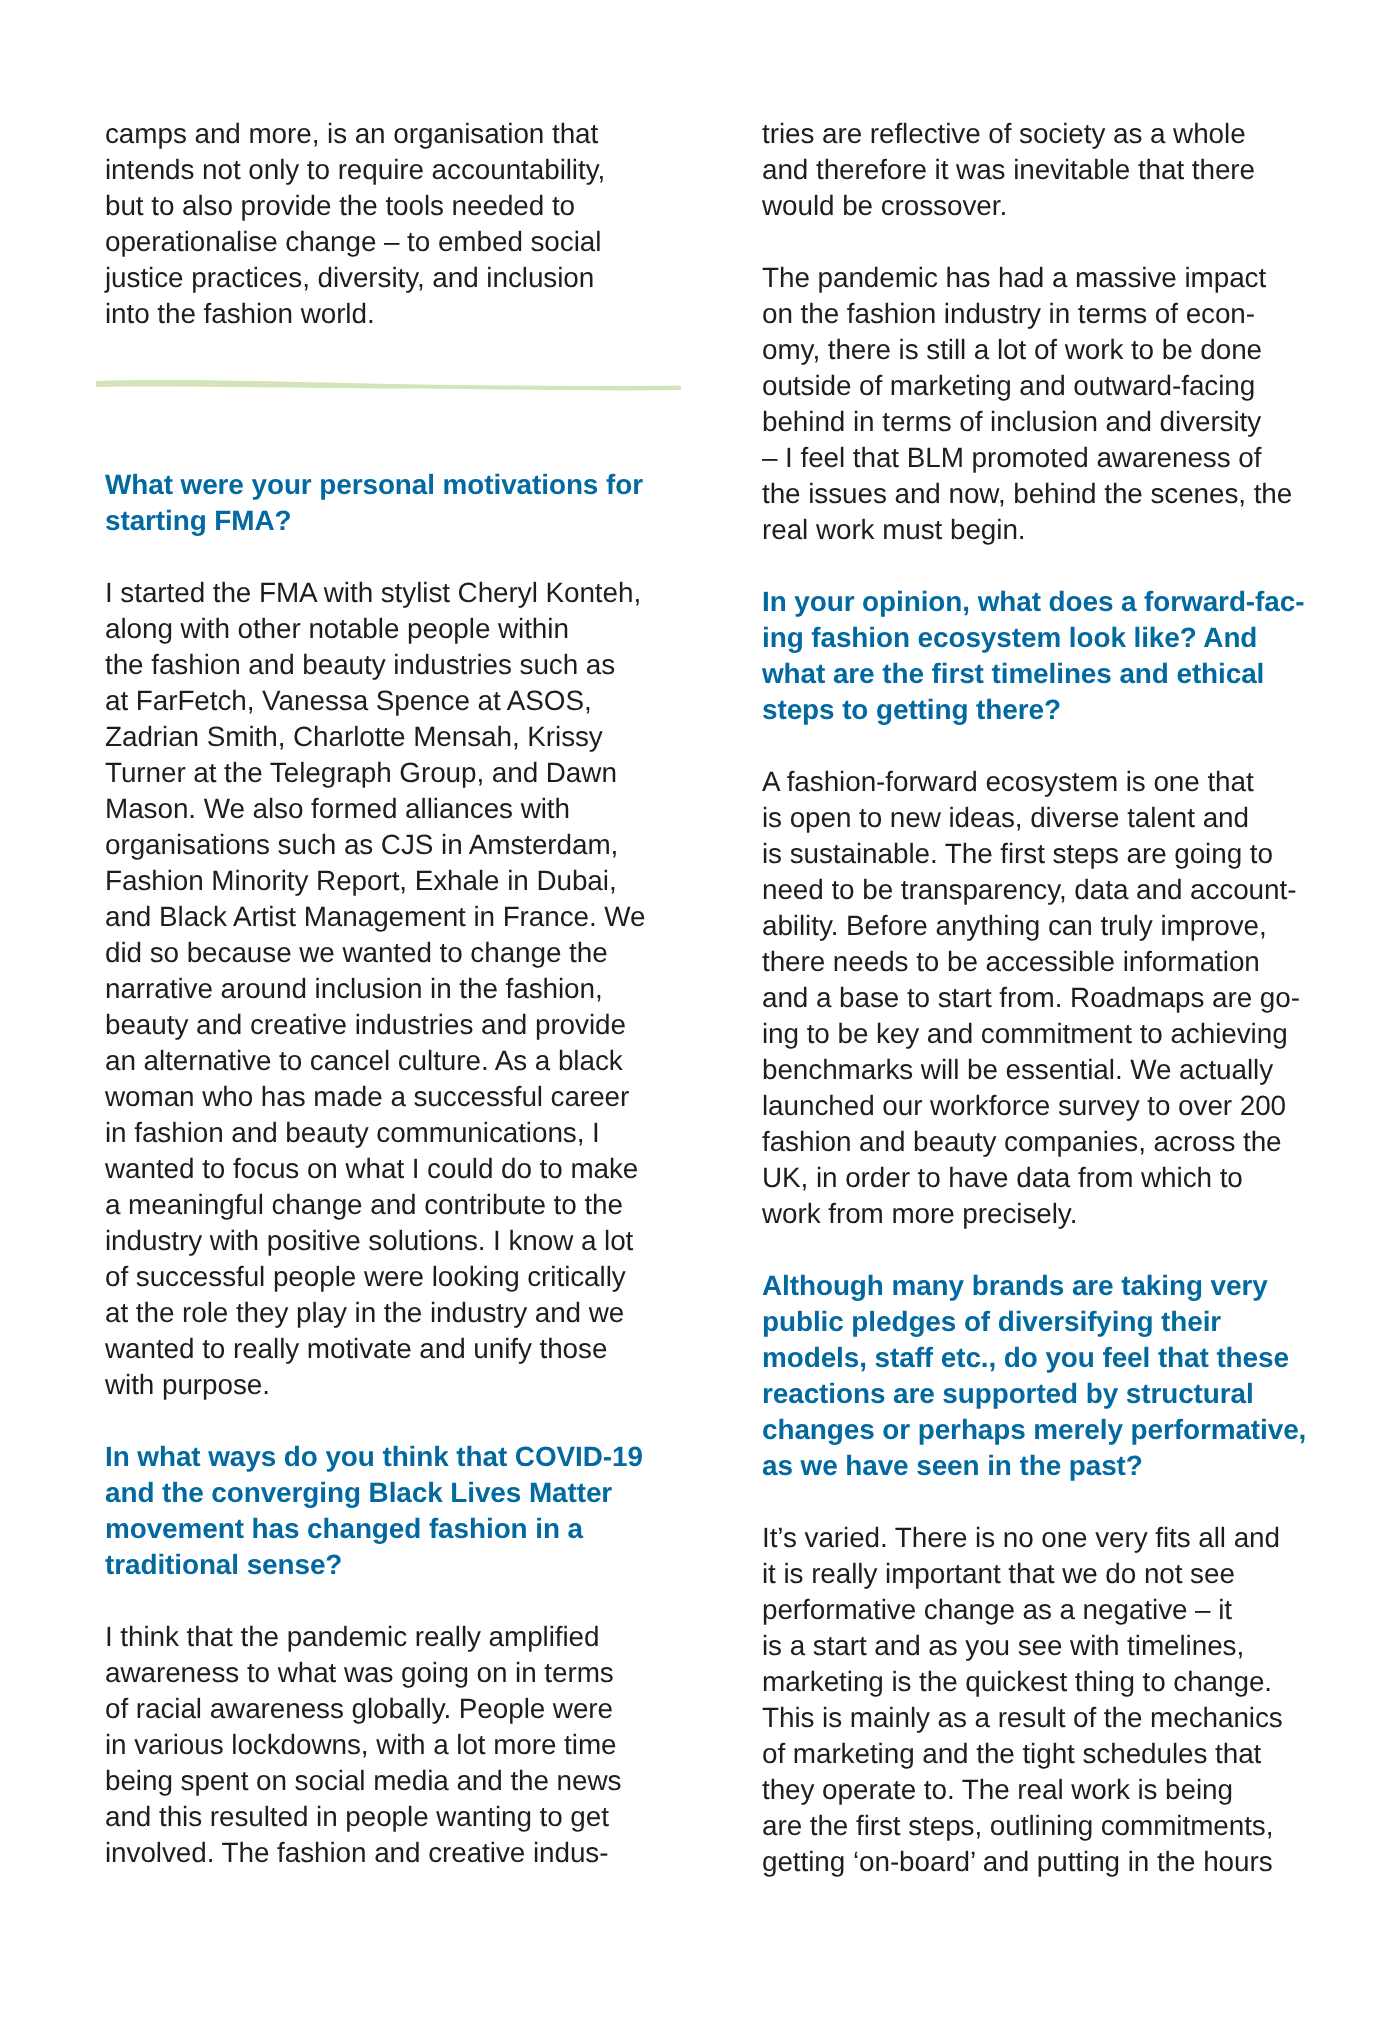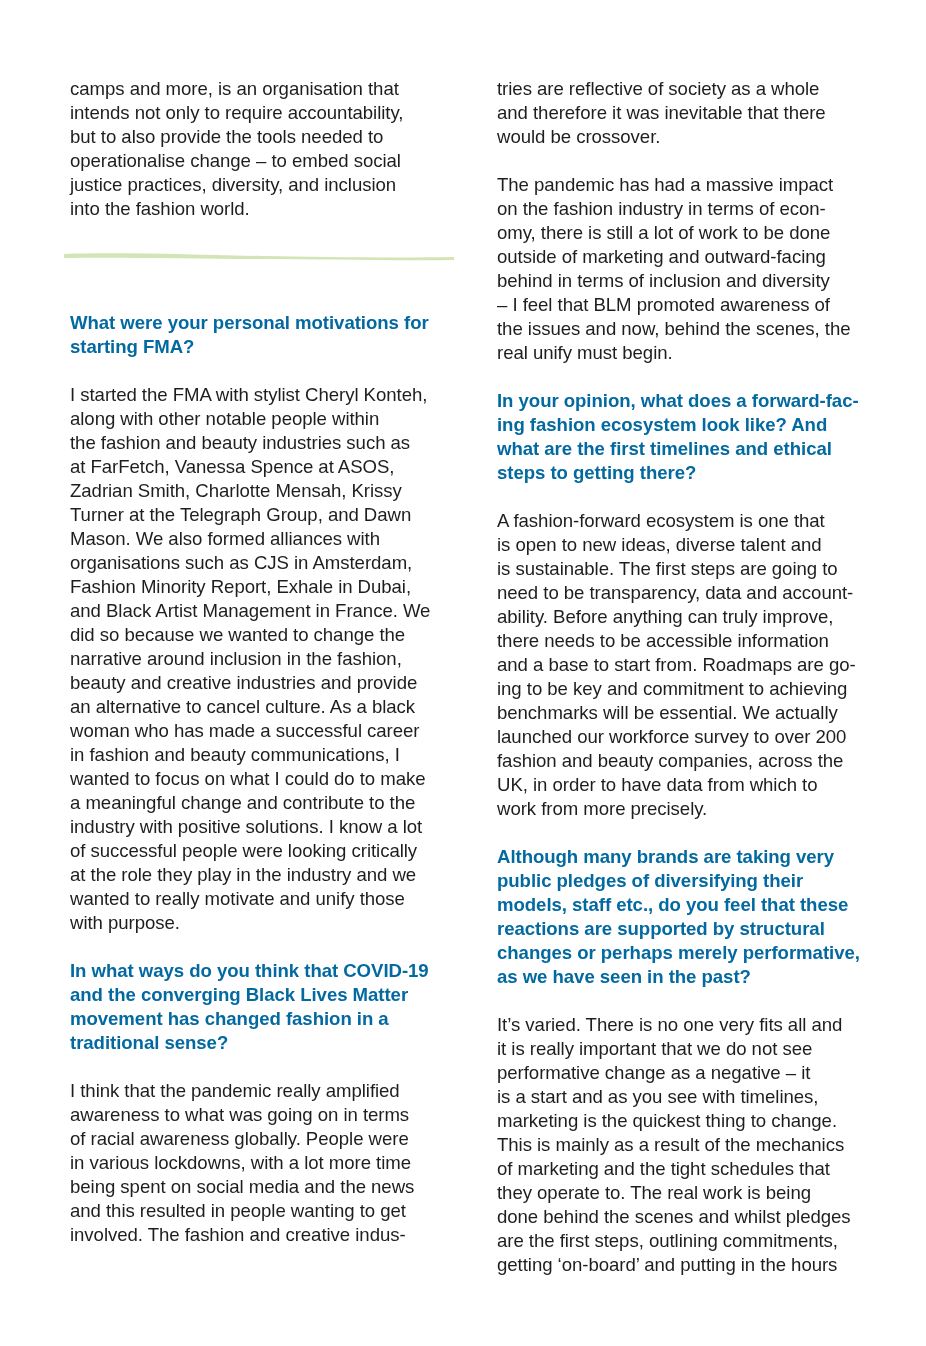--- a/index.html
+++ b/index.html
@@ -14,21 +14,21 @@
       overflow: hidden;
       font-family: "Liberation Sans", sans-serif;
       color: #1e1e1e;
     }
     .column {
       position: absolute;
       top: 77px;
       width: 410px;
     }
     .col-left { left: 70px; }
-    .col-right { left: 497px; width: 400px; }
+    .col-right { left: 508px; width: 400px; }
     .para {
       margin: 0;
       font-size: 18.6px;
       line-height: 24px;
       letter-spacing: -0.05px;
     }
     .para .line {
       display: block;
       white-space: nowrap;
     }
@@ -125,21 +125,21 @@
     </p>
   <div class="gap"></div>
   <p class="para">
       <span class="line">The pandemic has had a massive impact</span>
       <span class="line">on the fashion industry in terms of econ-</span>
       <span class="line">omy, there is still a lot of work to be done</span>
       <span class="line">outside of marketing and outward-facing</span>
       <span class="line">behind in terms of inclusion and diversity</span>
       <span class="line">– I feel that BLM promoted awareness of</span>
       <span class="line">the issues and now, behind the scenes, the</span>
-      <span class="line">real unify must begin.</span>
+      <span class="line">real work must begin.</span>
     </p>
   <div class="gap"></div>
   <p class="para question">
       <span class="line">In your opinion, what does a forward-fac-</span>
       <span class="line">ing fashion ecosystem look like? And</span>
       <span class="line">what are the first timelines and ethical</span>
       <span class="line">steps to getting there?</span>
     </p>
   <div class="gap"></div>
   <p class="para">
@@ -169,17 +169,16 @@
   <div class="gap"></div>
   <p class="para">
       <span class="line">It’s varied. There is no one very fits all and</span>
       <span class="line">it is really important that we do not see</span>
       <span class="line">performative change as a negative – it</span>
       <span class="line">is a start and as you see with timelines,</span>
       <span class="line">marketing is the quickest thing to change.</span>
       <span class="line">This is mainly as a result of the mechanics</span>
       <span class="line">of marketing and the tight schedules that</span>
       <span class="line">they operate to. The real work is being</span>
-      <span class="line">done behind the scenes and whilst pledges</span>
       <span class="line">are the first steps, outlining commitments,</span>
       <span class="line">getting ‘on-board’ and putting in the hours</span>
     </p>
 </div>
 
 </body></html>

